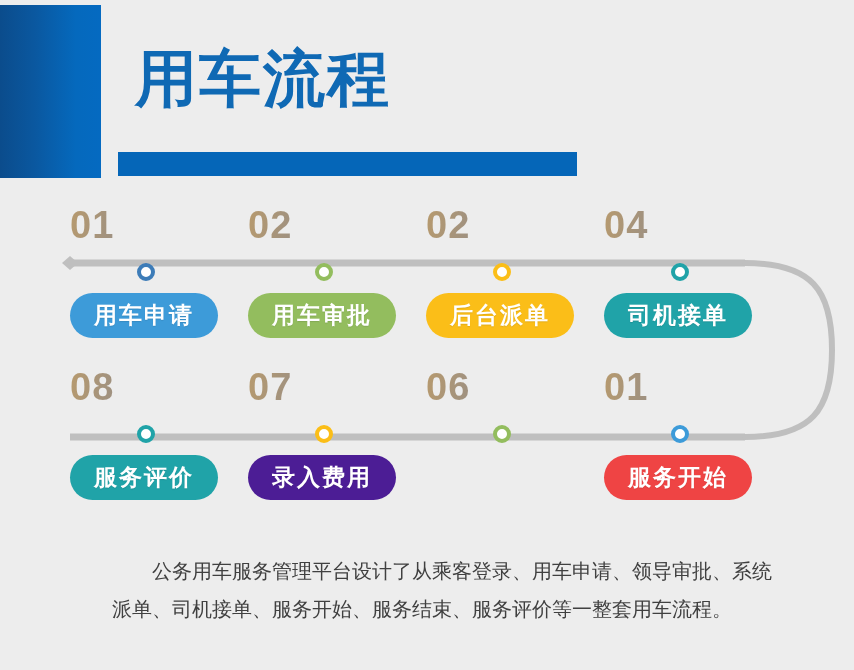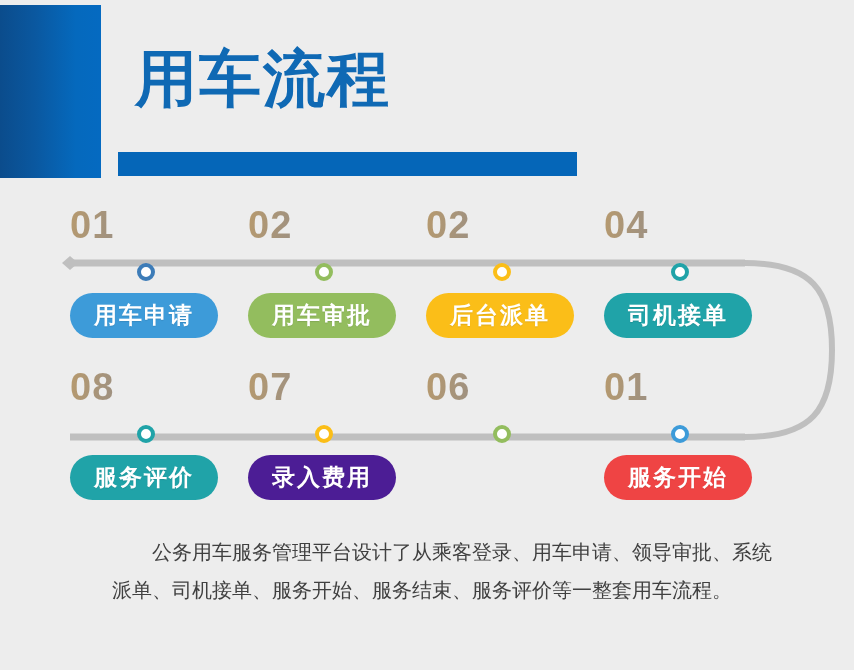--- a/index.html
+++ b/index.html
@@ -128,21 +128,21 @@
     justify-content: center;
     box-sizing: border-box;
     text-shadow: 0 1px 1px rgba(0,0,0,0.10);
     white-space: nowrap;
   }
 
   
   .caption {
     position: absolute;
     left: 112px;
-    top: 533px;
+    top: 552px;
     width: 660px;
     font-family: "Liberation Serif", "DejaVu Serif", serif;
     font-size: 20px;
     line-height: 38px;
     color: #404040;
     text-indent: 40px;
     text-align: justify;
   }
 </style>
 </head>

